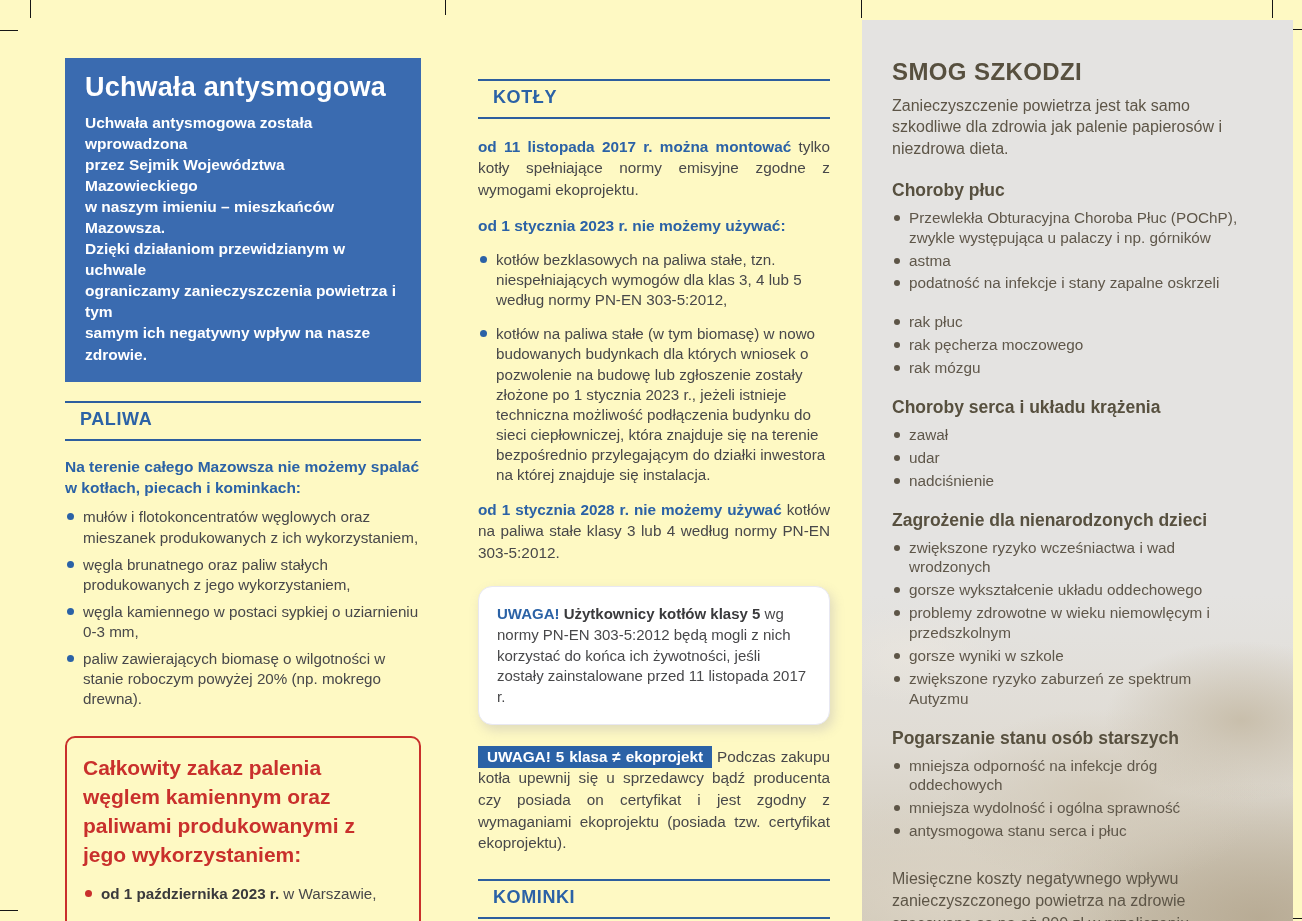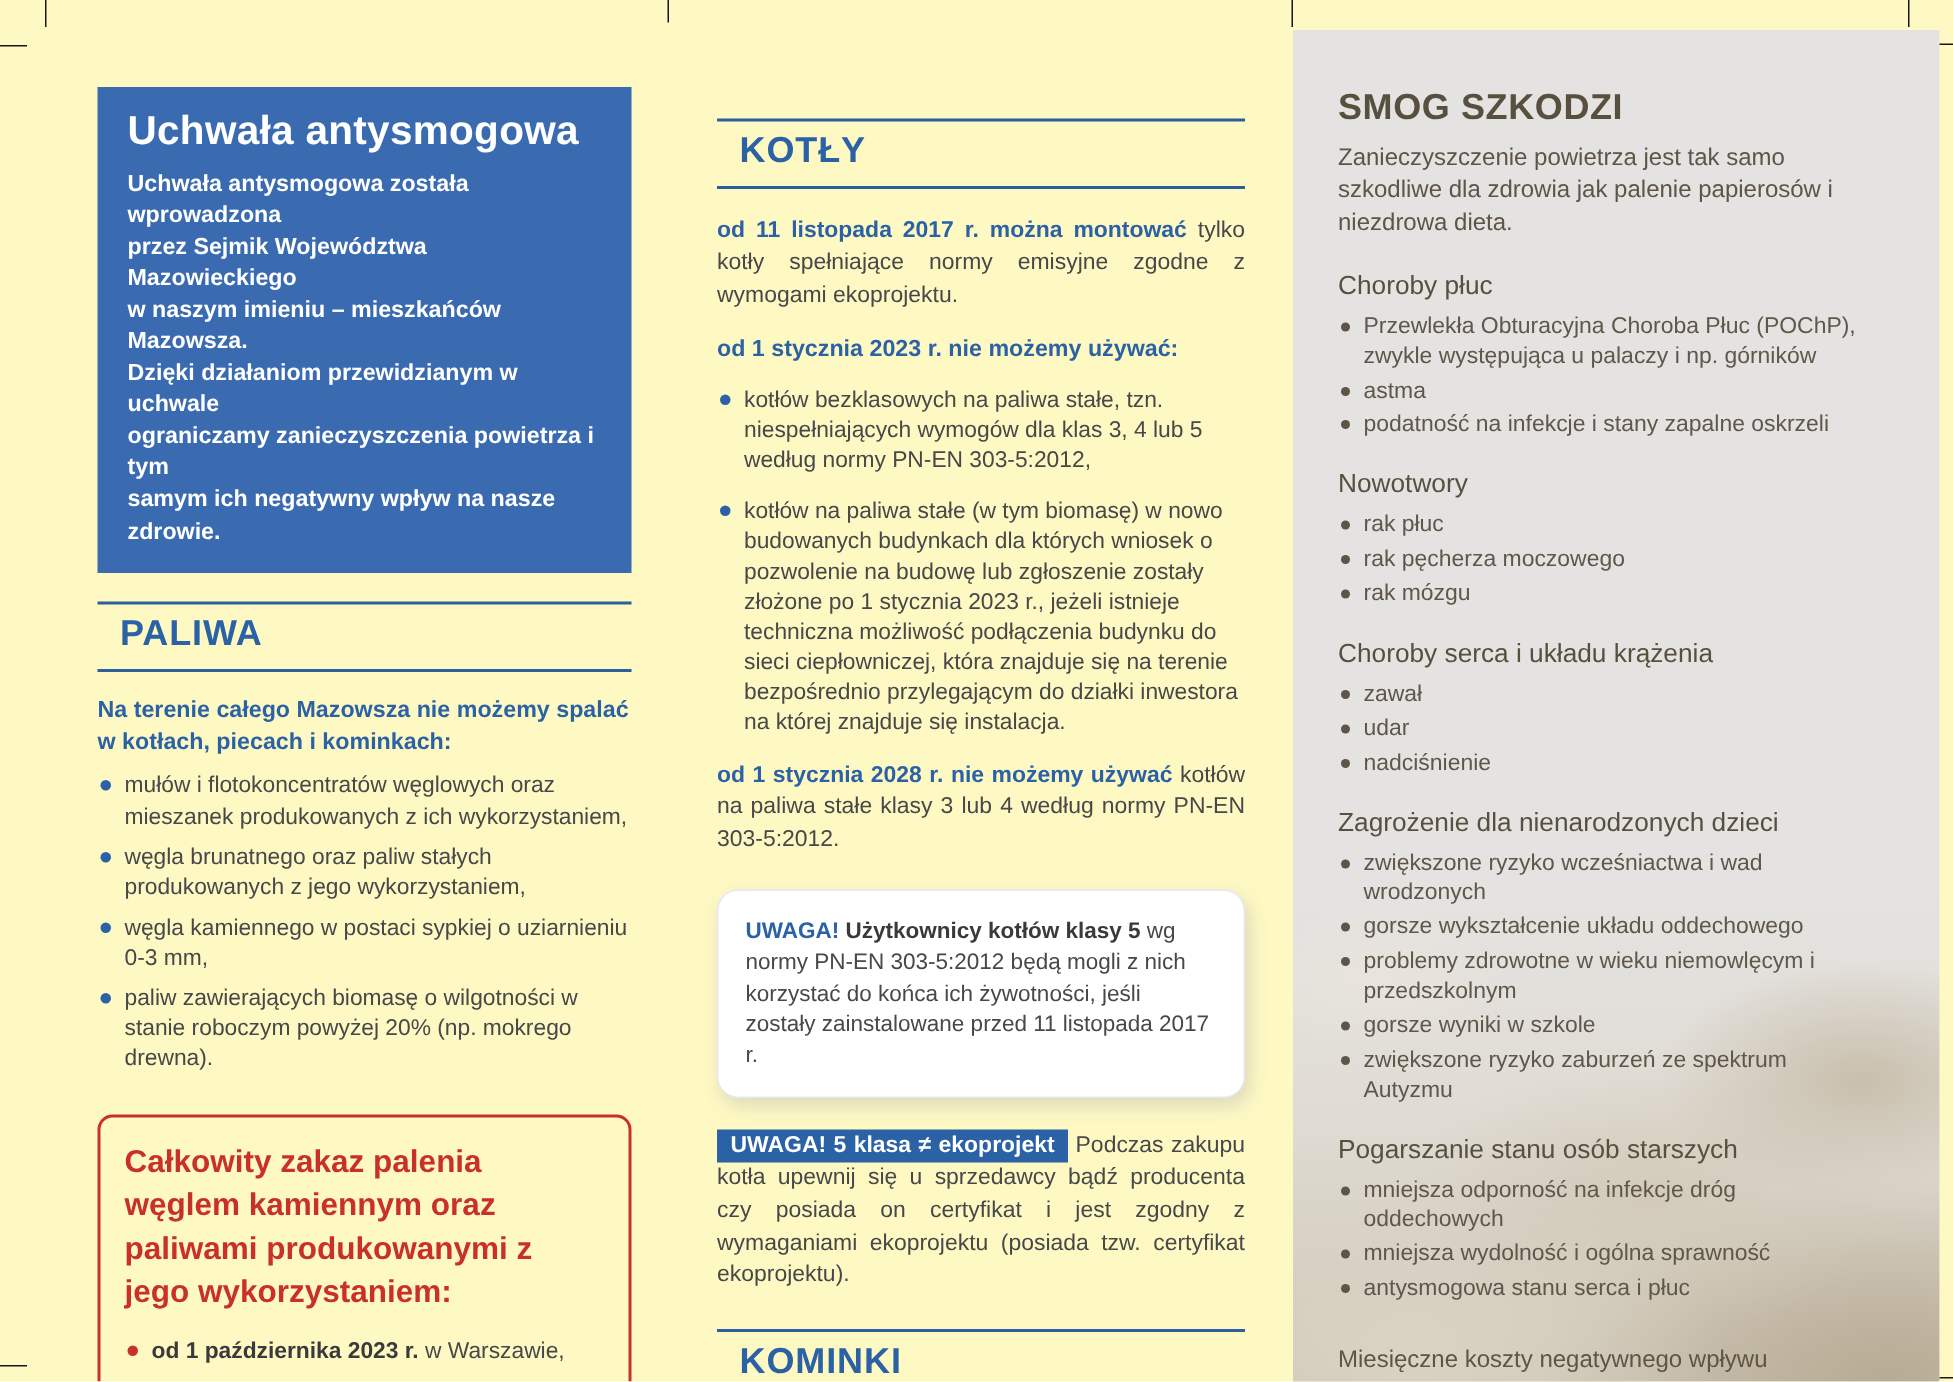--- a/index.html
+++ b/index.html
@@ -11,21 +11,21 @@
   .col{position:absolute;}
   .col-left{left:65px;top:58px;width:356px;}
   .col-mid{left:478px;top:60px;width:352px;}
   .pre{white-space:pre-line;}
   
   .intro-box{background:#3a6bb0;color:#ffffff;padding:15px 20px 17px 20px;}
   .intro-box h1{margin:0 0 9px 0;font-size:27px;line-height:1.1;font-weight:700;letter-spacing:.2px;}
   .intro-box p{margin:0;font-size:15.5px;line-height:1.36;font-weight:700;}
   
   .section-head{margin-top:19px;border-top:2px solid #2d5e9e;border-bottom:2px solid #2d5e9e;
-                padding:6px 0 9px 15px;color:#2b62a6;font-size:24px;font-weight:700;letter-spacing:.6px;}
+                padding:6px 0 9px 15px;color:#2b62a6;font-size:18px;font-weight:700;letter-spacing:.6px;}
   .lead-blue{margin:16px 0 0 0;color:#2b62a6;font-weight:700;font-size:15.5px;line-height:1.35;}
   
   .list{margin-top:9px;}
   .li{display:flex;margin-bottom:7px;font-size:15.2px;line-height:1.32;color:#48484a;}
   .dot{flex:0 0 auto;width:7px;height:7px;border-radius:50%;margin:6px 9px 0 2px;}
   .blue-dot{background:#2b62a6;}
   .red-dot{background:#c9302c;}
   .brown-dot{background:#5d5547;width:6px;height:6px;margin-top:7px;}
   .b{font-weight:700;color:#3a3a3c;}
   
@@ -52,21 +52,21 @@
     radial-gradient(130px 70px at 12% 18%, rgba(236,231,222,.6), rgba(236,231,222,0) 70%),
     radial-gradient(190px 110px at 88% 38%, rgba(196,185,164,.85), rgba(196,185,164,0) 72%),
     radial-gradient(230px 130px at 55% 62%, rgba(210,201,184,.9), rgba(210,201,184,0) 70%),
     radial-gradient(280px 150px at 18% 92%, rgba(219,211,196,.95), rgba(219,211,196,0) 75%),
     radial-gradient(320px 180px at 92% 98%, rgba(183,170,147,.95), rgba(183,170,147,0) 75%),
     linear-gradient(to bottom, rgba(228,227,225,0) 0%, rgba(222,216,205,.65) 45%, #cdc5b4 100%);}
   .panel-content{position:relative;z-index:2;padding:38px 40px 0 30px;}
   .panel h2{margin:0 0 9px 0;font-size:24px;color:#57503f;font-weight:700;letter-spacing:.4px;}
   .panel-intro{margin:0 0 21px 0;font-size:16px;line-height:1.33;color:#5d5547;}
   .rsec{margin-bottom:19px;}
-  .rsec h3{margin:0 0 7px 0;font-size:17.5px;color:#57503f;font-weight:400;}
+  .rsec h3{margin:0 0 7px 0;font-size:17.5px;color:#57503f;font-weight:700;}
   .rsec .li{margin-bottom:3px;font-size:15.3px;line-height:1.3;color:#5f574a;}
   .panel-footer{margin:27px 0 0 0;font-size:16px;line-height:1.4;color:#5d5547;}
 </style>
 </head>
 <body>
 
 <div class="page">
 
   <div class="cm" style="left:30px;top:0;width:1px;height:18px;"></div>
   <div class="cm" style="left:0;top:30px;width:18px;height:1px;"></div>
@@ -181,21 +181,20 @@
             <span class="dot brown-dot"></span>
             <span>astma</span>
           </div>
         <div class="li">
             <span class="dot brown-dot"></span>
             <span>podatność na infekcje i stany zapalne oskrzeli</span>
           </div>
       </div>
 
       <div class="rsec">
-        <h3>Nowotwory</h3>
         <div class="li">
             <span class="dot brown-dot"></span>
             <span>rak płuc</span>
           </div>
         <div class="li">
             <span class="dot brown-dot"></span>
             <span>rak pęcherza moczowego</span>
           </div>
         <div class="li">
             <span class="dot brown-dot"></span>

